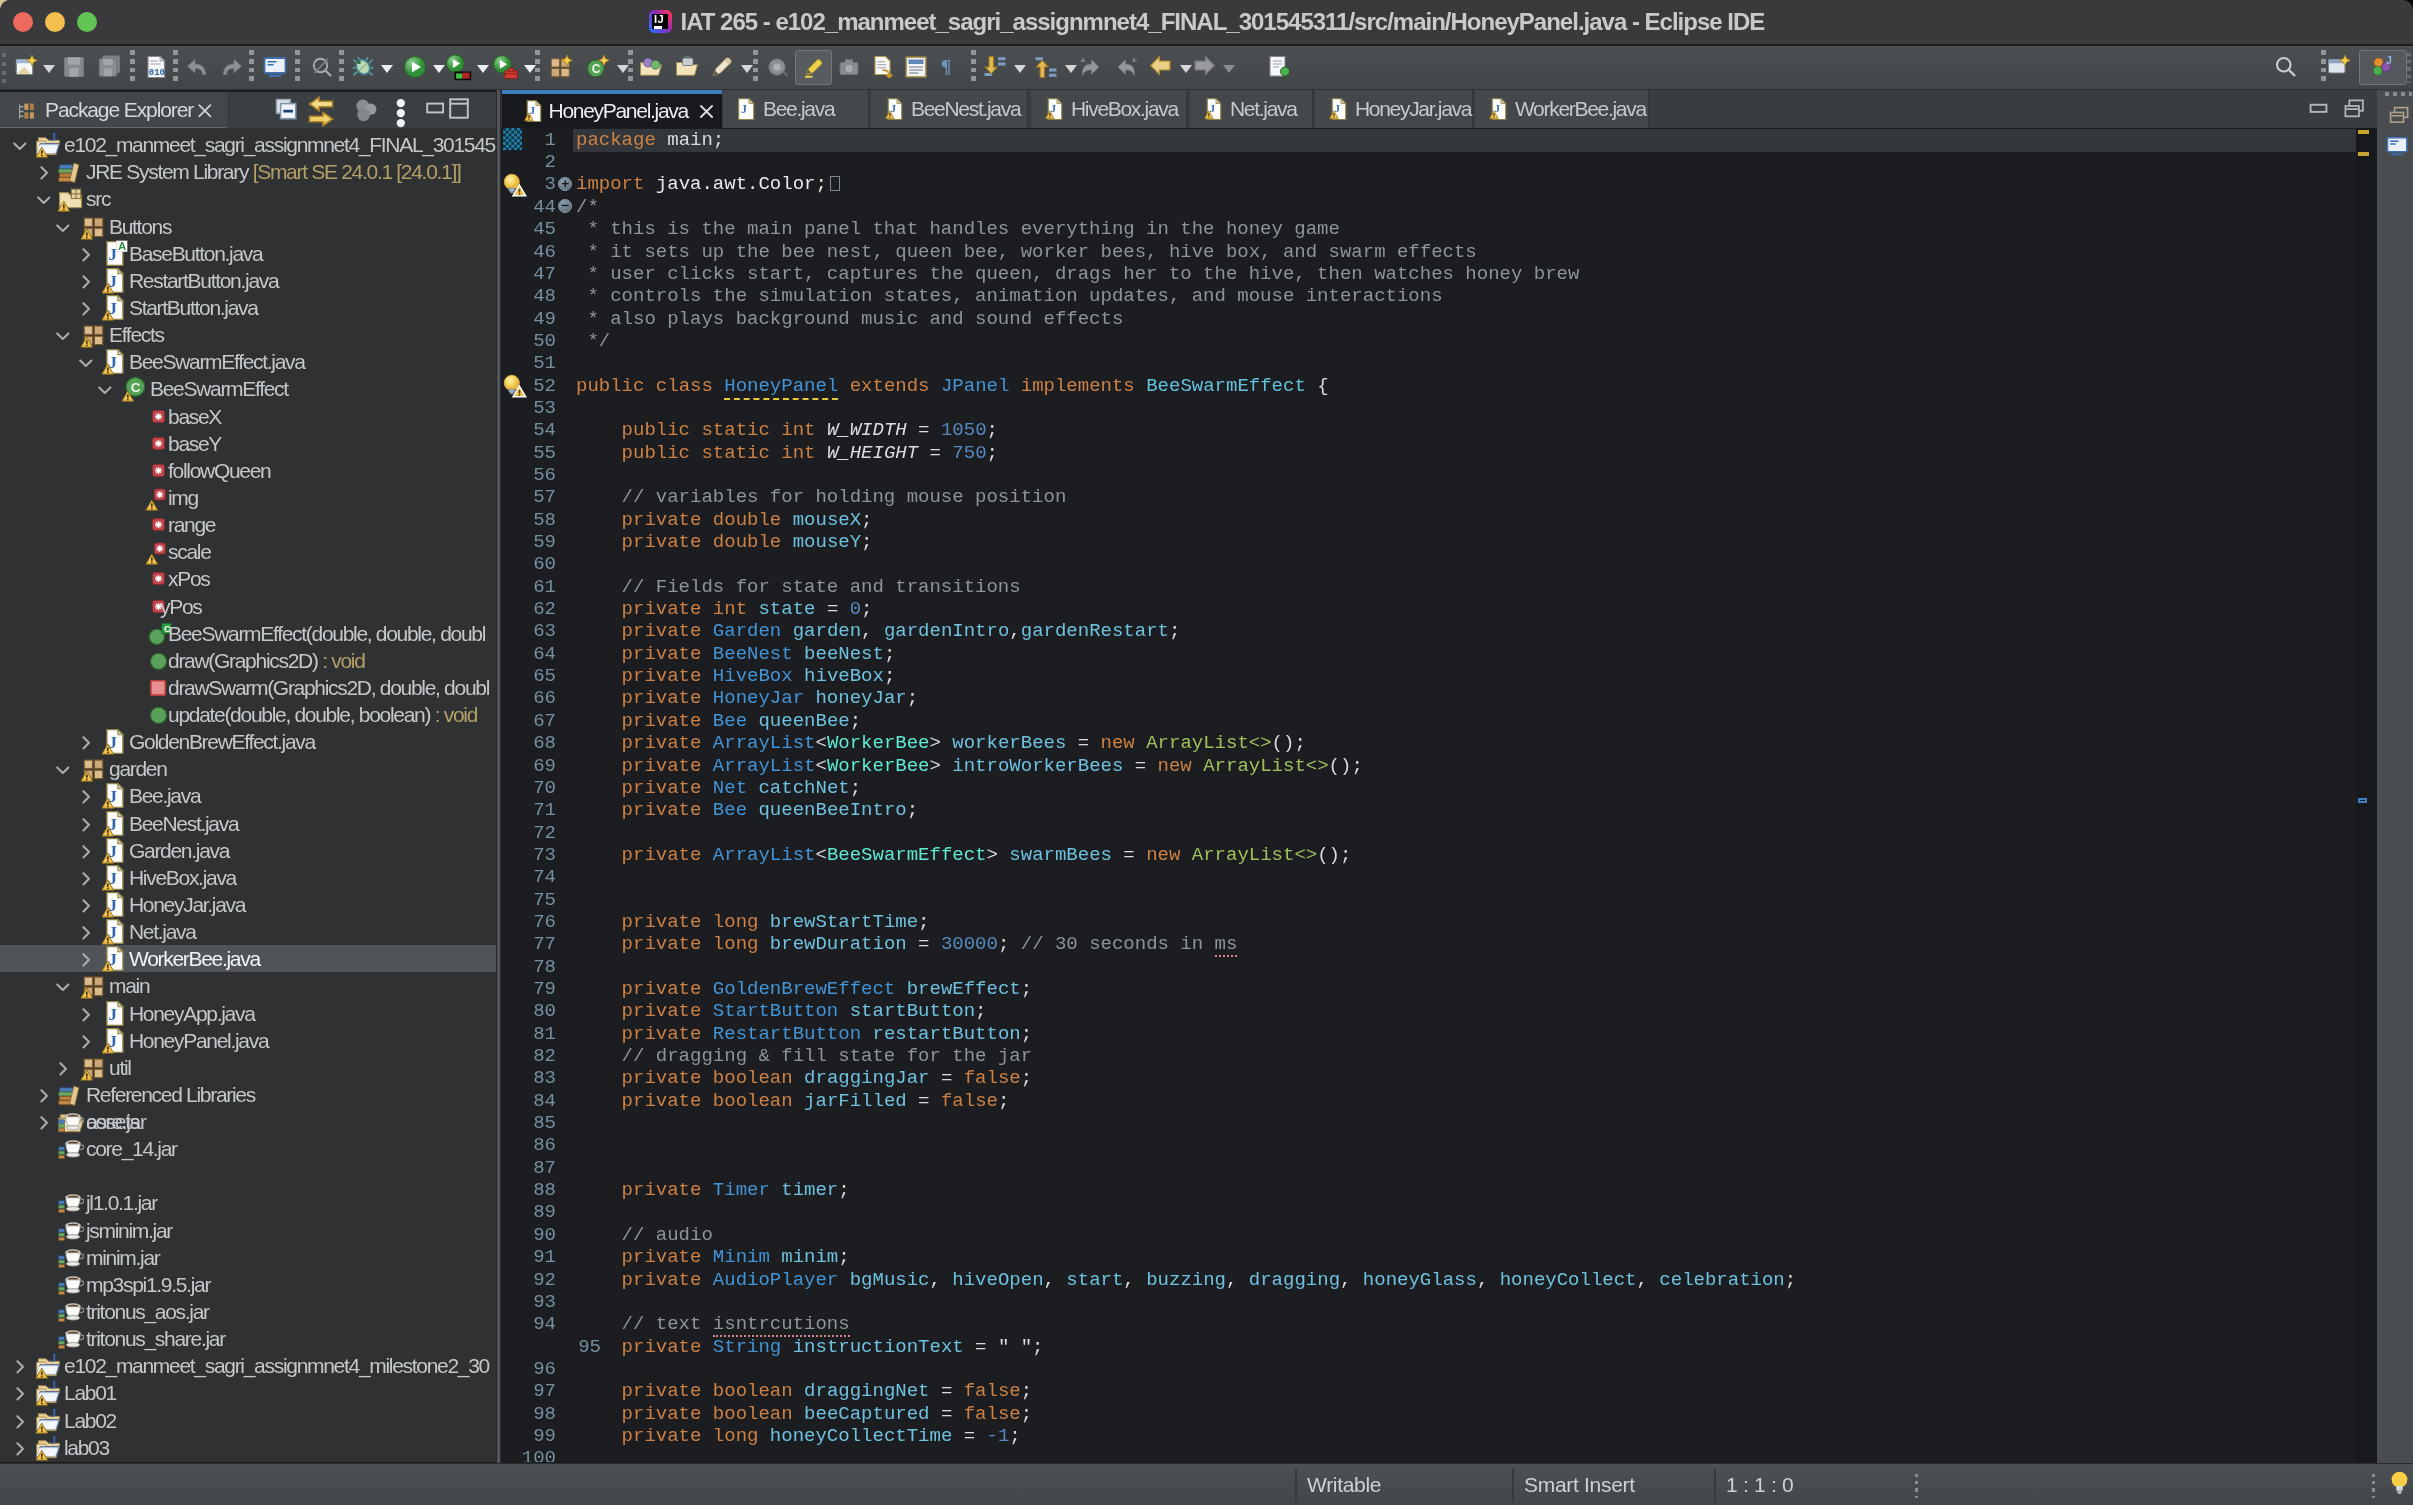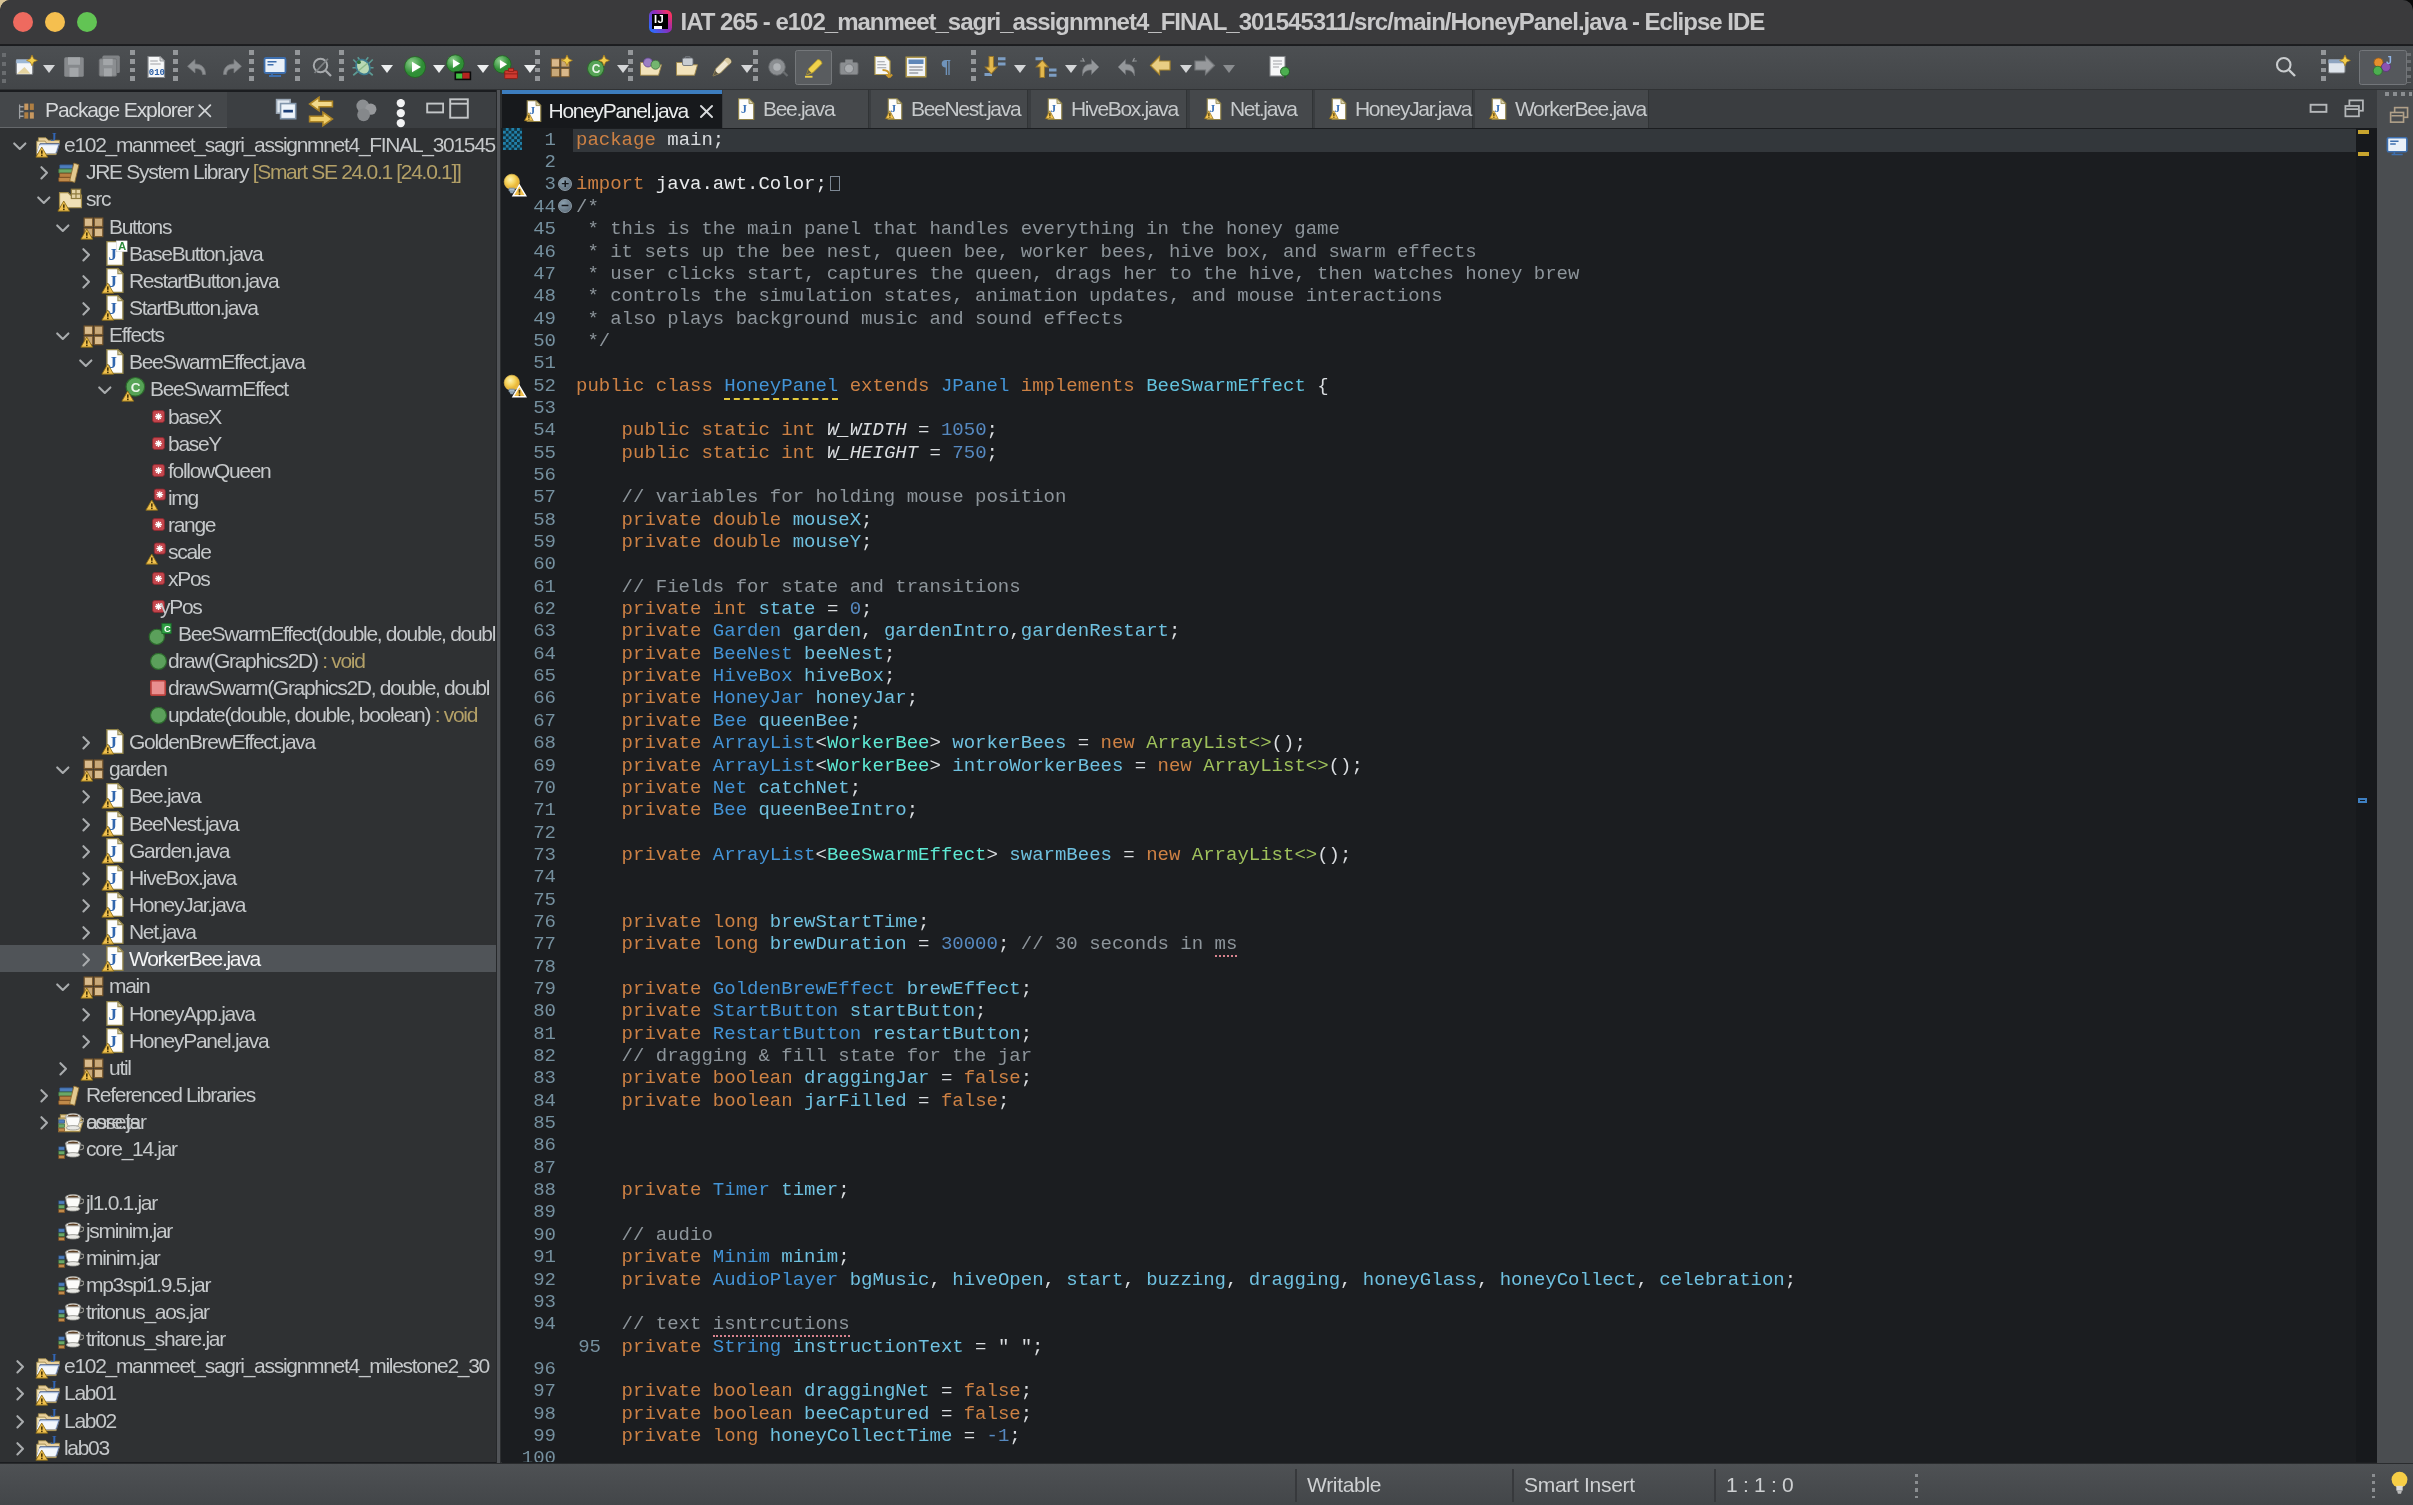--- a/index.html
+++ b/index.html
@@ -729,21 +729,21 @@
             <path d="M16 12 v8 M12 16 h8 M13.2 13.2 l5.6 5.6 M18.8 13.2 l-5.6 5.6" stroke="#fff" stroke-width="1.6"></path>
           </svg></span>
         <span class="tlabel" style="left:160px;">yPos</span>
       </div>
 <div class="trow" style="top:492px;">
         <span class="ticon" style="left:145px;top:0px;"><svg width="27" height="27" viewBox="0 0 32 32" style="font-size:26px">
             <circle cx="14" cy="20" r="9" fill="#5ba05b" stroke="#2d6b2d" stroke-width="1.4"></circle>
             <rect x="20" y="4" width="11" height="12" fill="#2f9e44" stroke="#1c6b2a"></rect>
             <text x="22.5" y="14" font-family="Liberation Sans" font-size="11" font-weight="bold" fill="#fff">C</text>
           </svg></span>
-        <span class="tlabel" style="left:178px;">BeeSwarmEffect(double, double, doubl</span>
+        <span class="tlabel" style="left:168px;">BeeSwarmEffect(double, double, doubl</span>
       </div>
 <div class="trow" style="top:519px;">
         <span class="ticon" style="left:145px;top:0px;"><svg width="27" height="27" viewBox="0 0 32 32">
             <circle cx="16" cy="17" r="9.5" fill="#5ba05b" stroke="#2d6b2d" stroke-width="1.4"></circle>
           </svg></span>
         <span class="tlabel" style="left:168px;">draw(Graphics2D)<span class="dim"> : void</span></span>
       </div>
 <div class="trow" style="top:546px;">
         <span class="ticon" style="left:145px;top:0px;"><svg width="27" height="27" viewBox="0 0 32 32">
             <rect x="7" y="8" width="17" height="17" rx="1" fill="#e88f8f" stroke="#b8403c" stroke-width="2"></rect>

